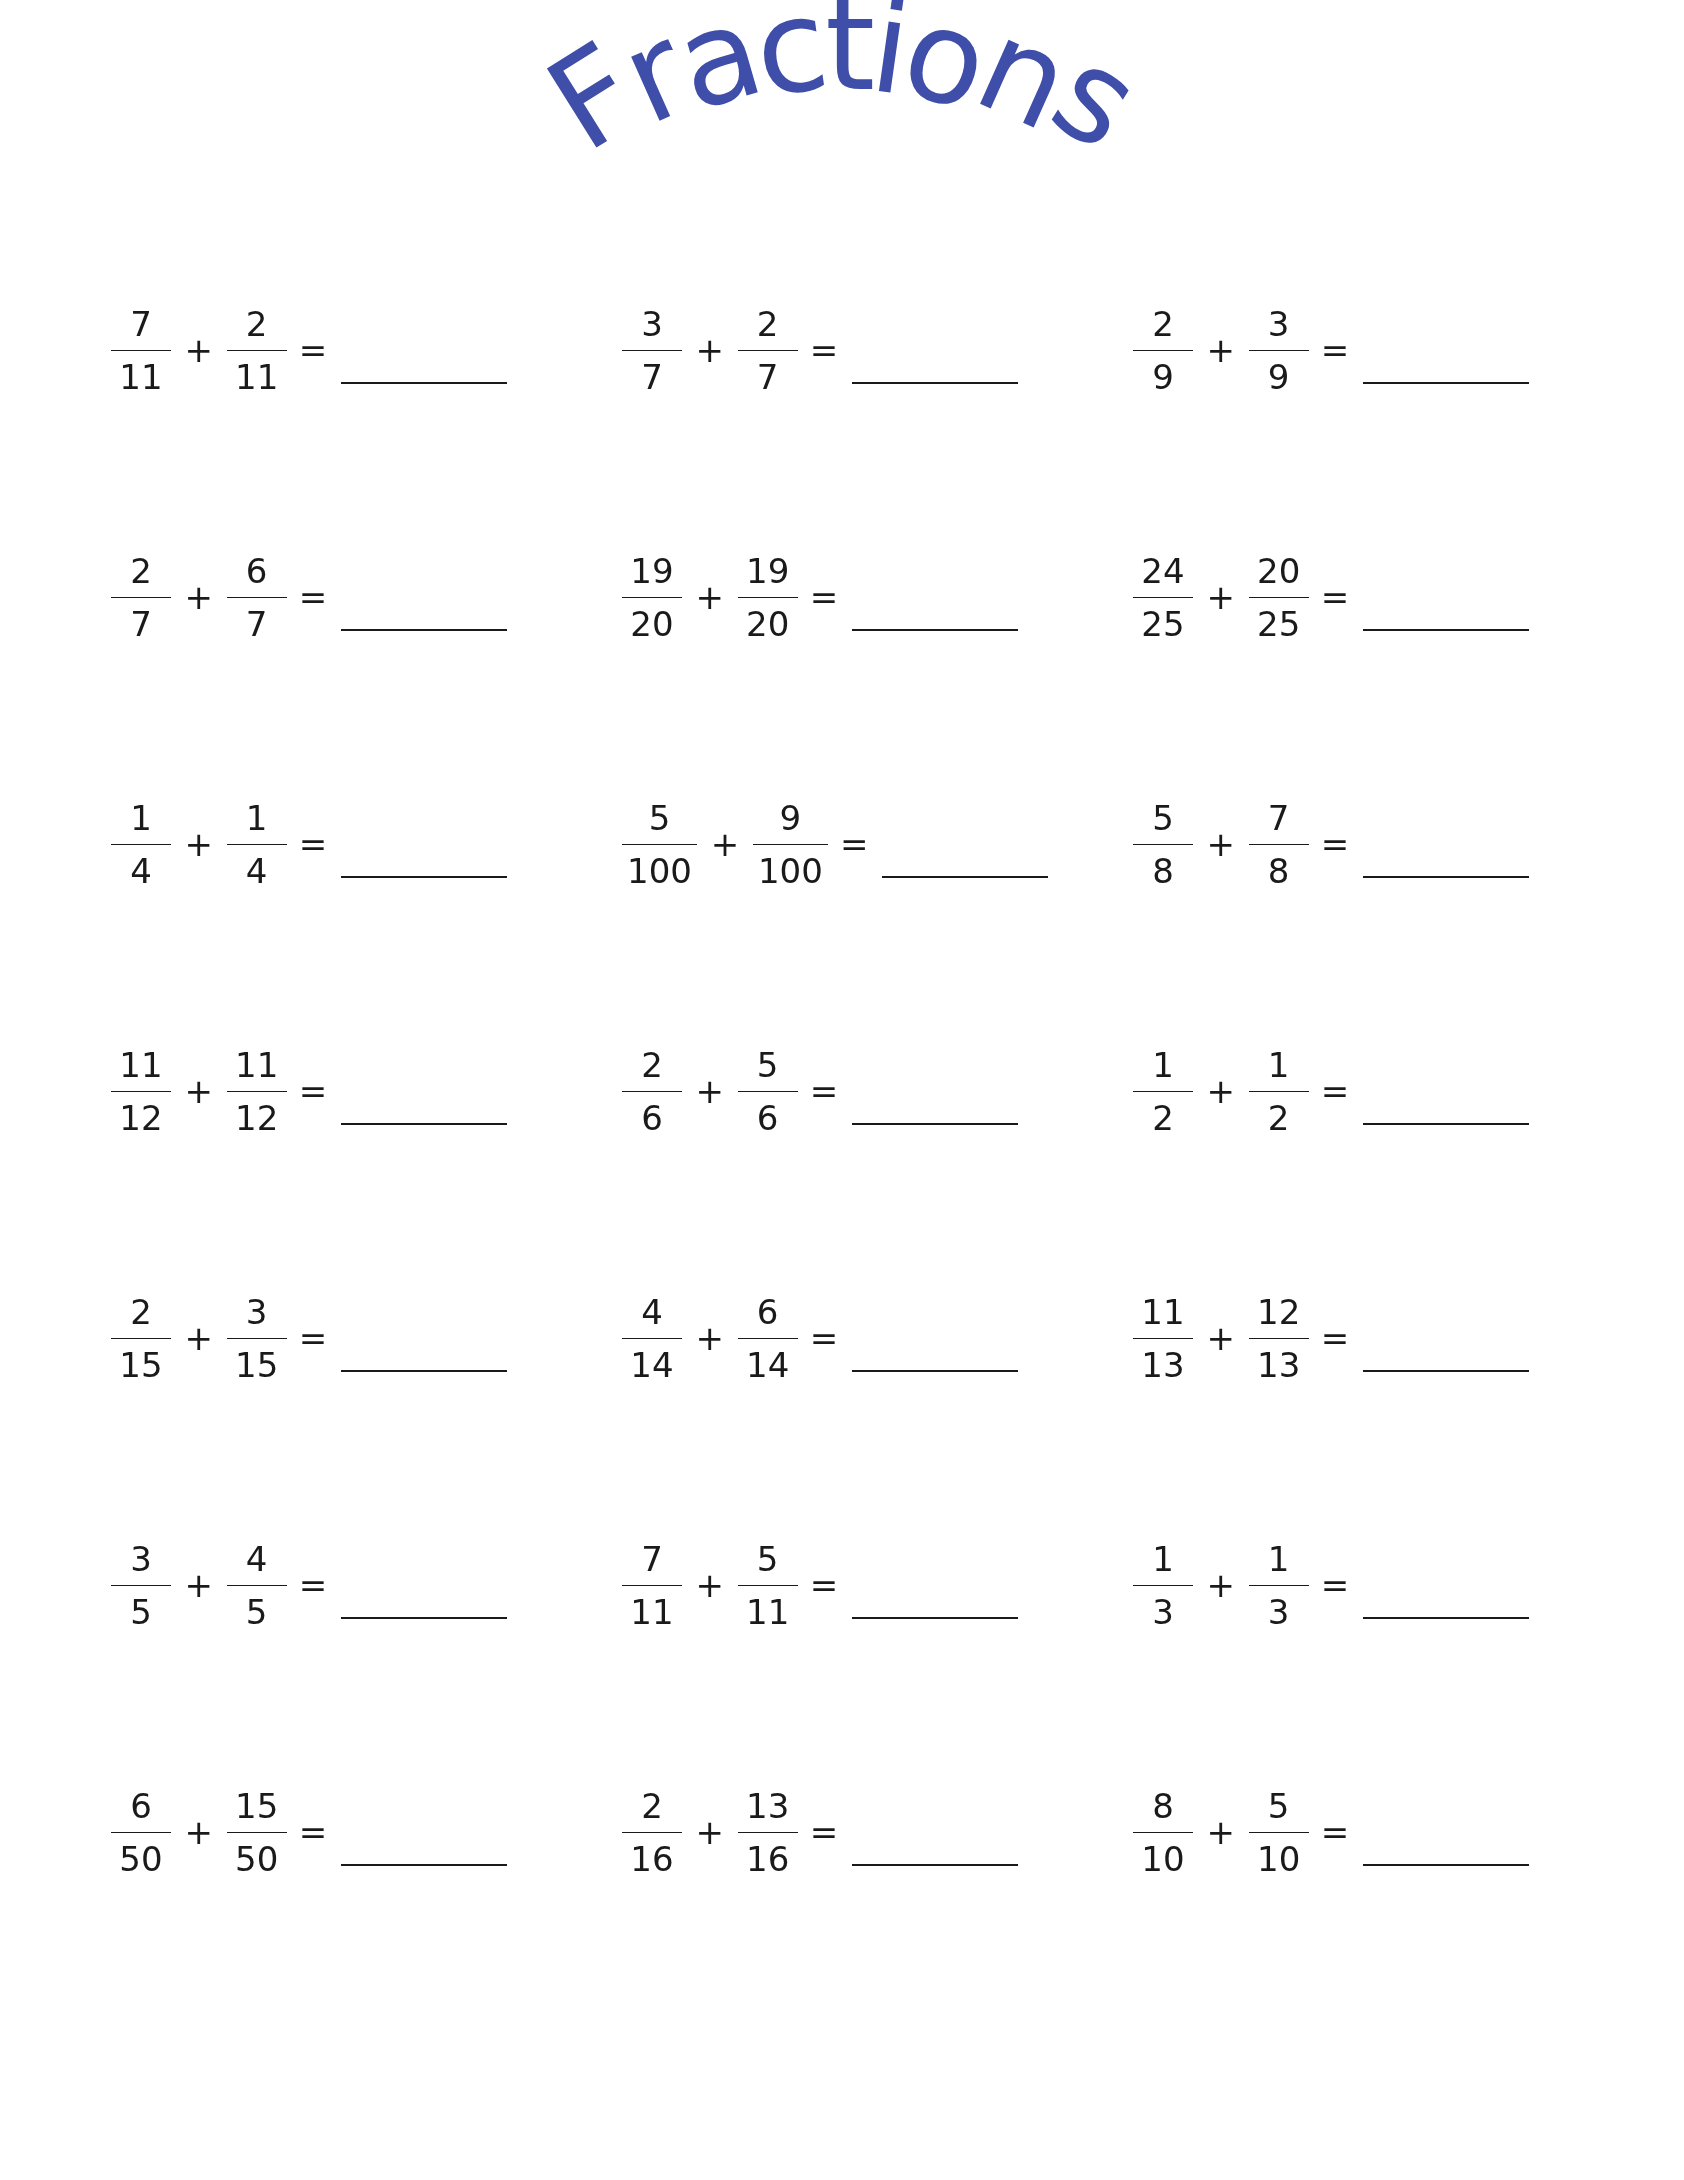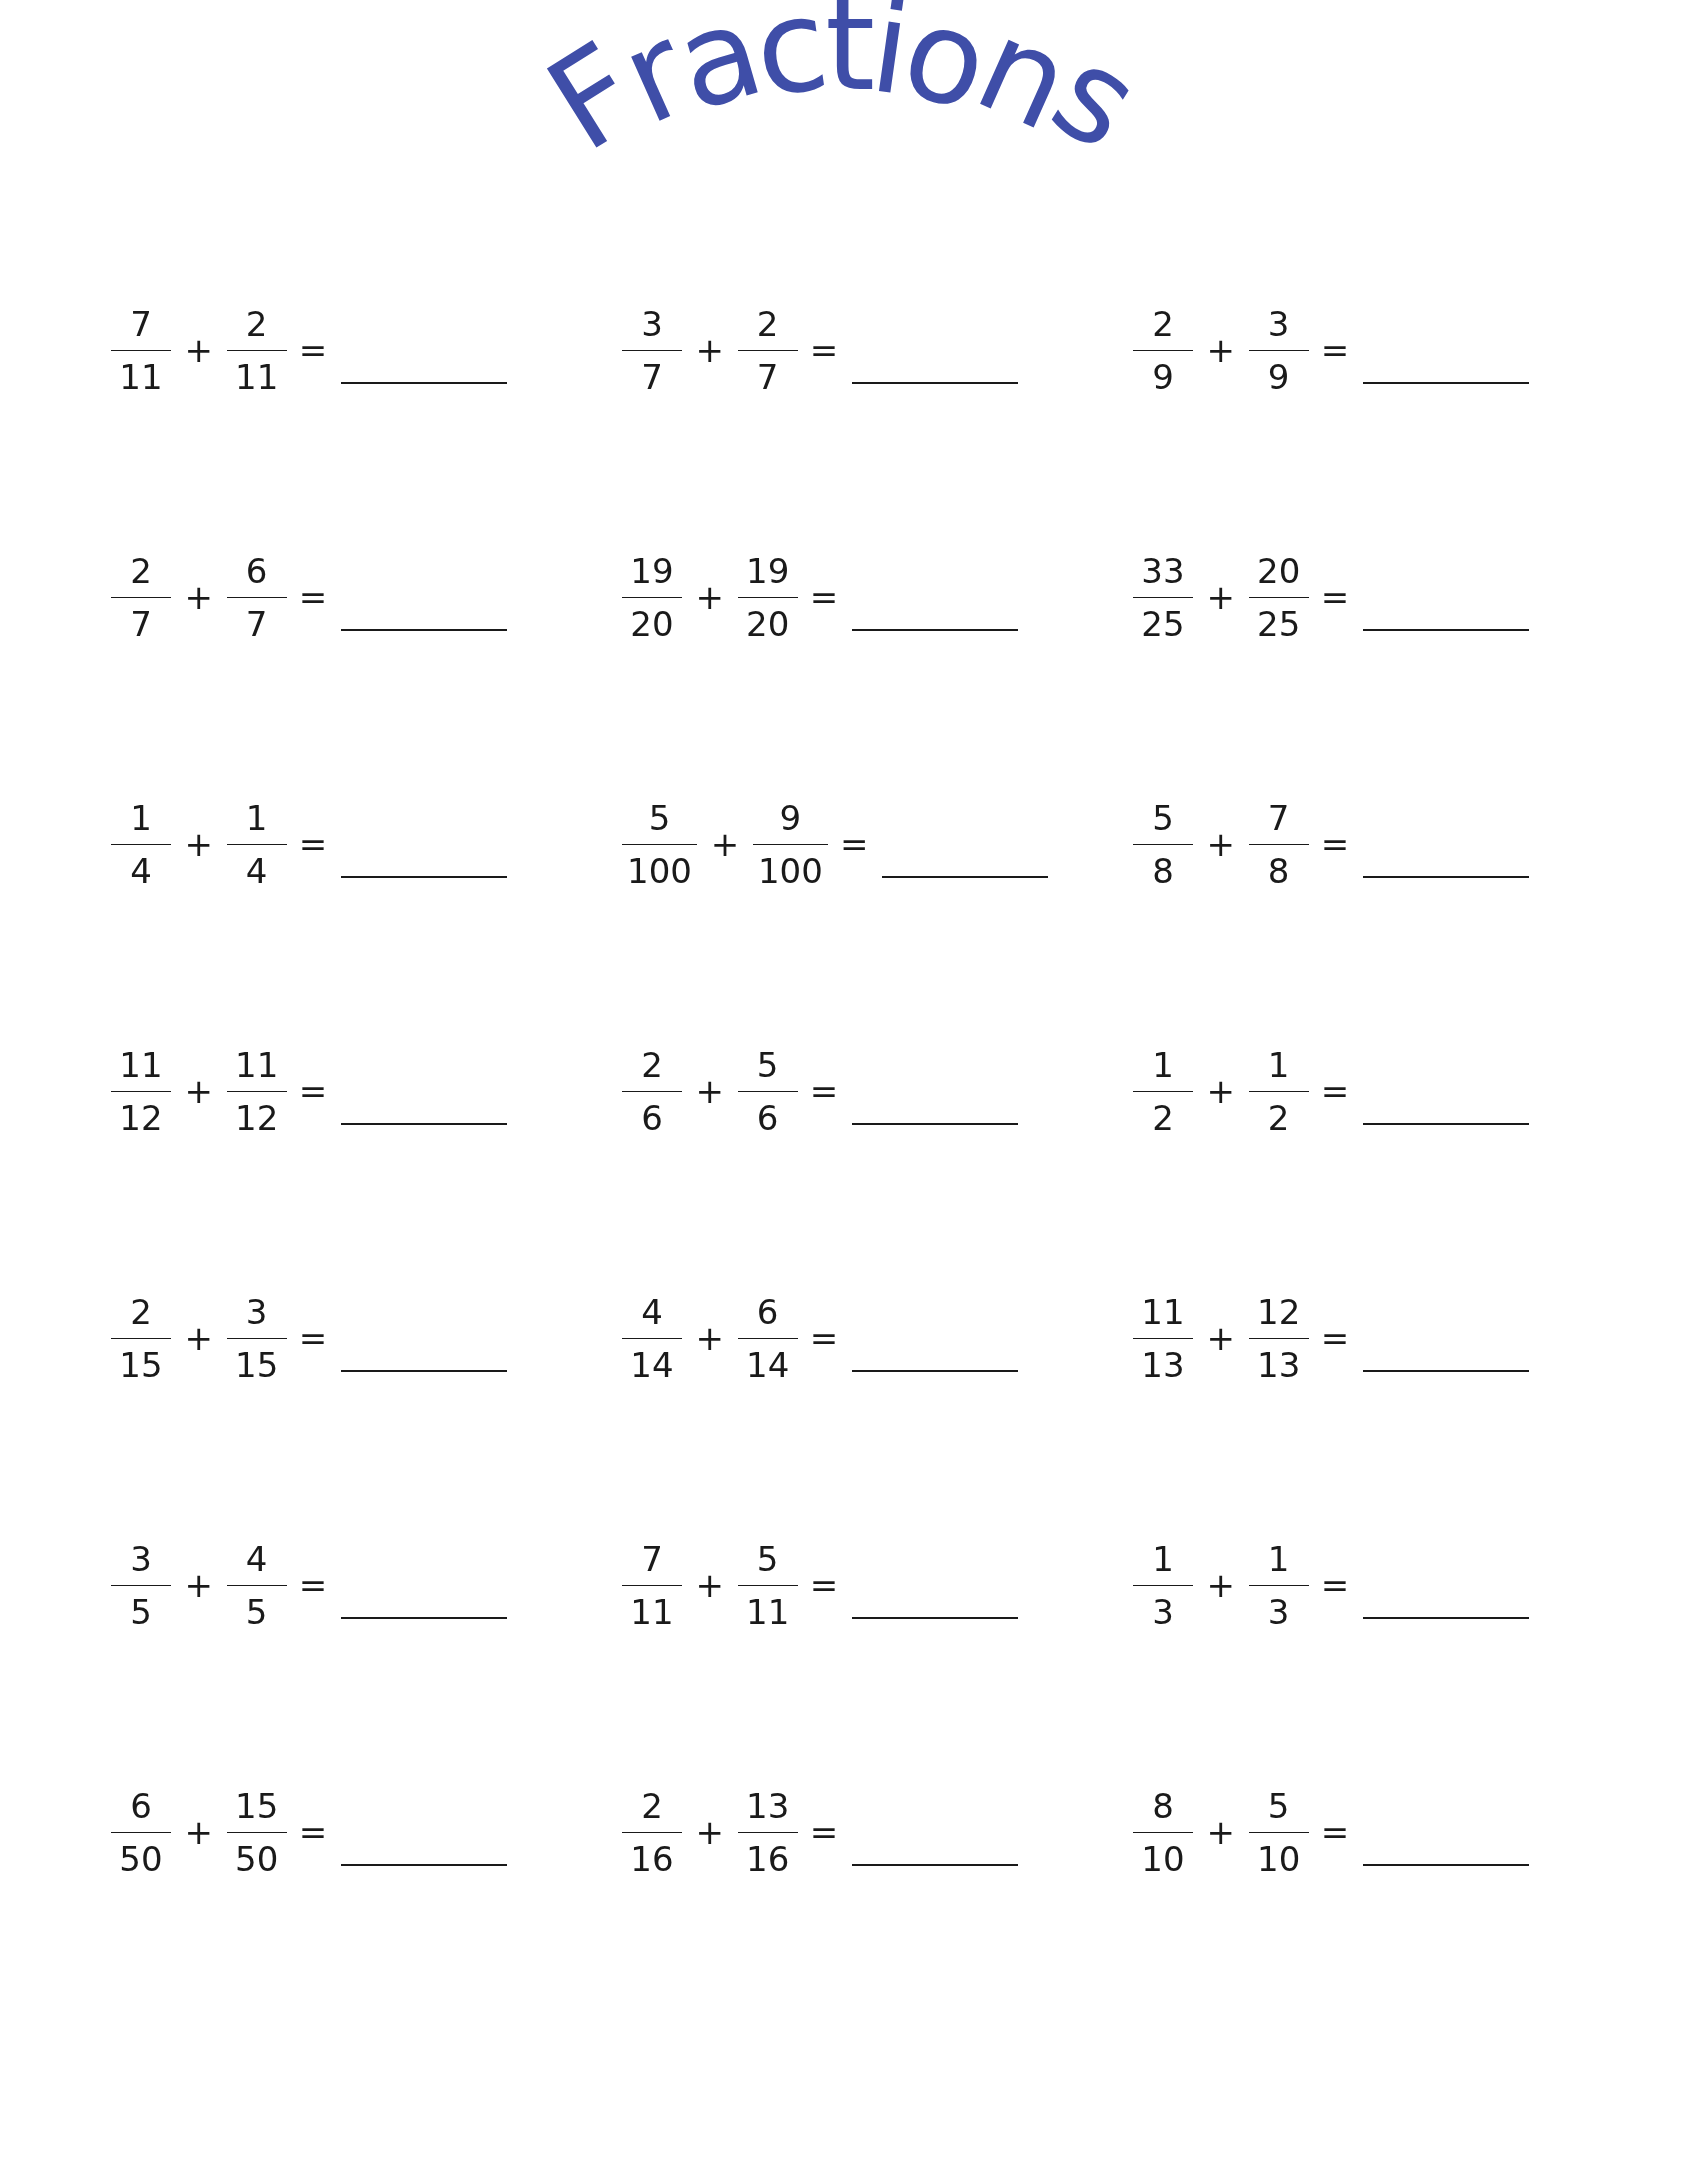--- a/index.html
+++ b/index.html
@@ -200,21 +200,21 @@
             <span class="bar"></span>
             <span class="den">20</span>
           </div>
           <span class="eq">=</span>
           <span class="answer-line"></span>
         </div>
       </div>
       <div class="pcell">
         <div class="problem">
           <div class="frac">
-            <span class="num">33</span>
+            <span class="num">24</span>
             <span class="bar"></span>
             <span class="den">25</span>
           </div>
           <span class="op">+</span>
           <div class="frac">
             <span class="num">20</span>
             <span class="bar"></span>
             <span class="den">25</span>
           </div>
           <span class="eq">=</span>

